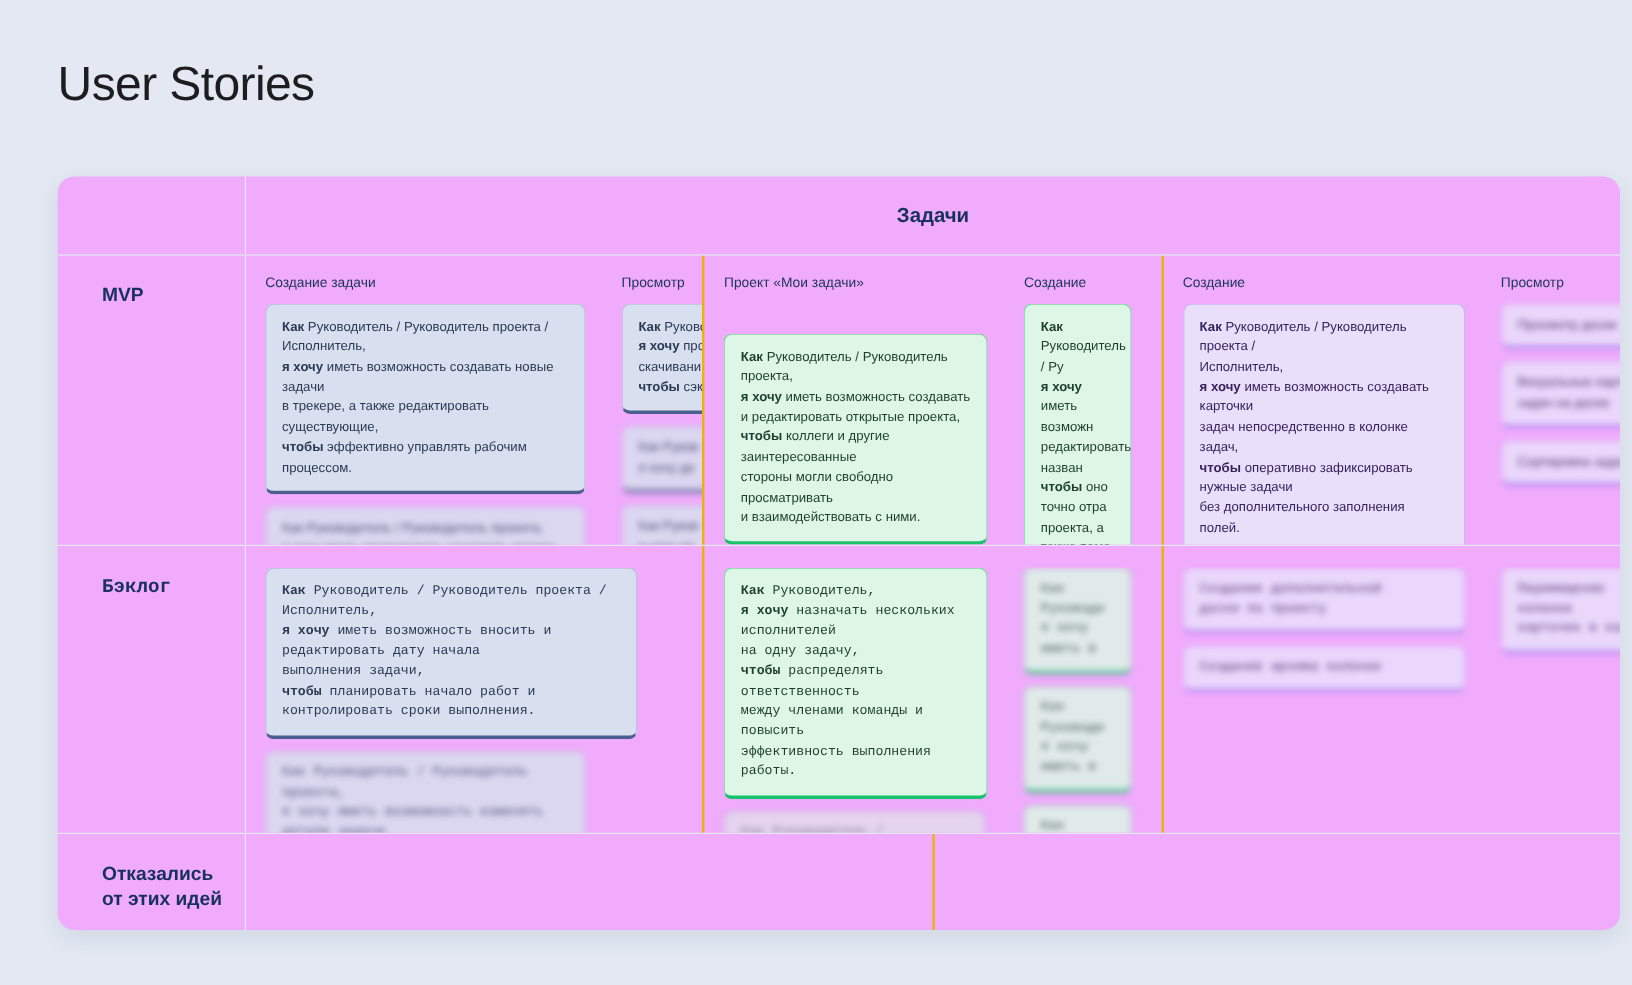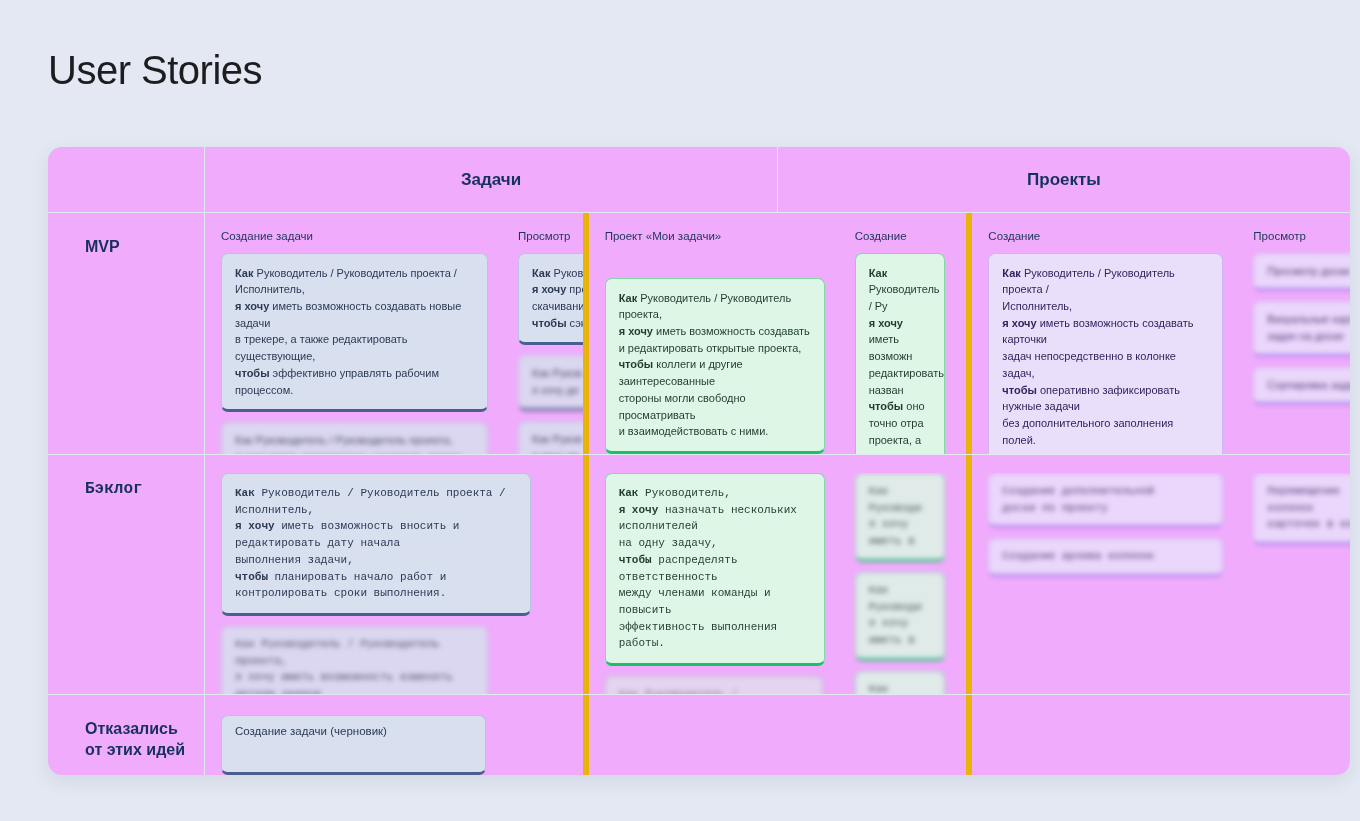--- a/index.html
+++ b/index.html
@@ -75,21 +75,21 @@
     border-right: 1px solid #e4e8f0;
     padding: 24px 0 0 37px;
     font-size: 16px;
     font-weight: bold;
     color: #17305c;
     line-height: 1.3;
   }
 
   .col {
     flex: 1 1 0;
-    border-right: 6px solid #eab308;
+    border-right: 2px solid #eab308;
     padding: 18px 0 0 0;
     display: flex;
     gap: 0;
     overflow: hidden;
     position: relative;
   }
   .col:last-child { border-right: none; }
 
   
   .group {
@@ -171,21 +171,20 @@
 </head>
 <body>
 
 <div class="page-title">User Stories</div>
 
 <div class="board">
 
   <div class="head-row">
     <div class="head-corner"></div>
     <div class="head-cell">Задачи</div>
-    <div class="head-cell">Проекты</div>
   </div>
 
   <div class="row row-mvp">
 
     <div class="row-label">MVP</div>
 
     <div class="col">
 
       <div class="group g-w-tasks-a">
         <div class="group-label">Создание задачи</div>
@@ -329,20 +328,17 @@
 карточек в колонке</div>
         </div>
       </div>
     </div>
   </div>
 
   <div class="row row-reject">
     <div class="row-label" style="white-space:pre-line;">Отказались
 от этих идей</div>
 
-    <div class="col" style="padding:0;">
-      <div class="reject-card">Создание задачи (черновик)</div>
-    </div>
     <div class="col"></div>
     <div class="col"></div>
   </div>
 
 </div>
 
 </body></html>

